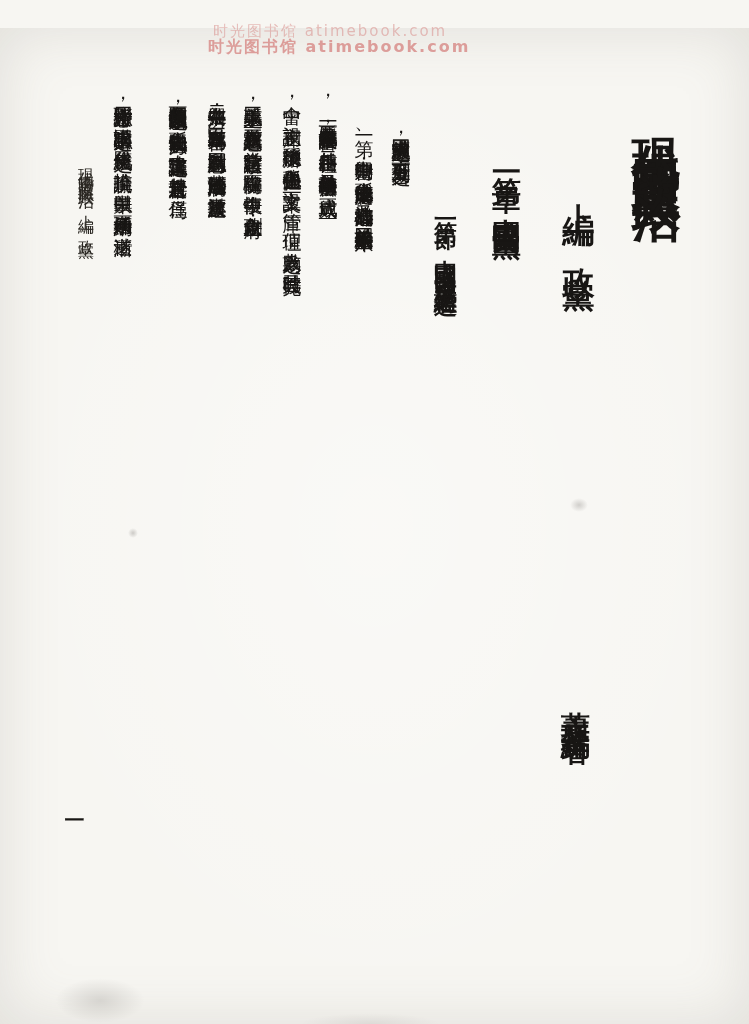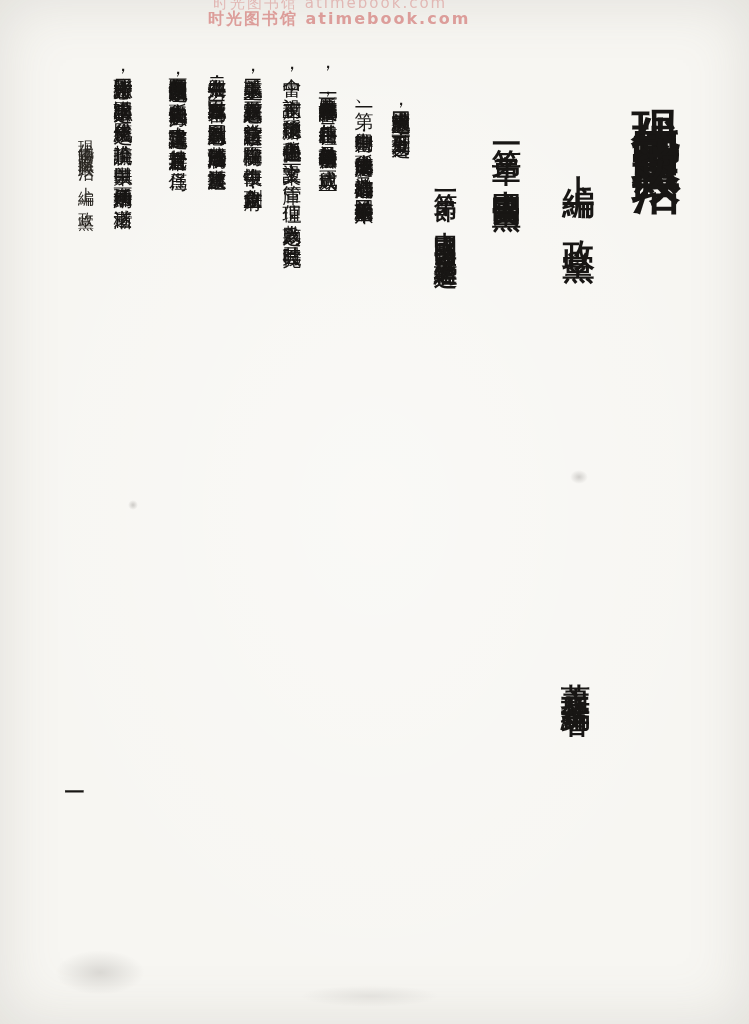--- a/index.html
+++ b/index.html
@@ -14,20 +14,21 @@
     background: #f7f6f2;
     font-family: "DejaVu Serif", serif;
   }
   .page {
     position: absolute;
     inset: 0;
     background:
       radial-gradient(ellipse at 50% 50%, rgba(255,255,255,0.35), rgba(0,0,0,0) 70%),
       #f7f6f2;
     box-shadow: inset 0 0 60px rgba(120,115,105,0.18);
+    margin-top: 28px;
   }
   .vtext {
     position: absolute;
     writing-mode: vertical-rl;
     text-orientation: upright;
     color: #181614;
     white-space: pre;
     -webkit-font-smoothing: antialiased;
   }
   .book-title {

